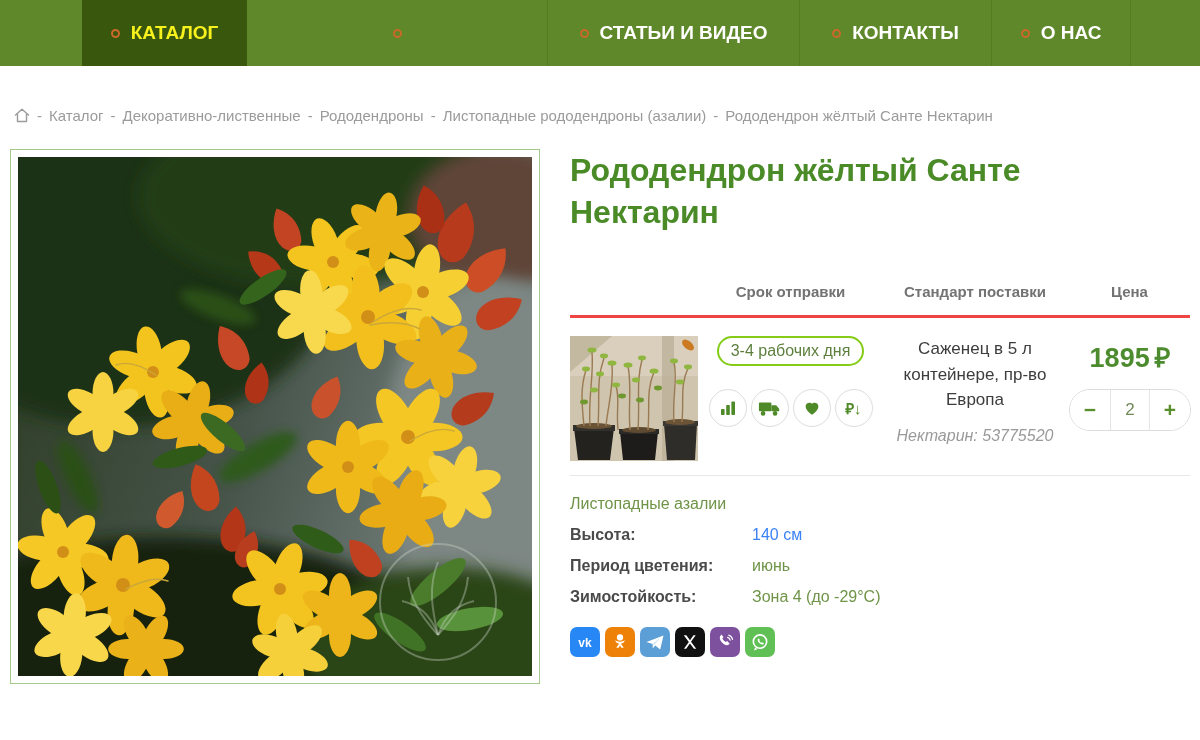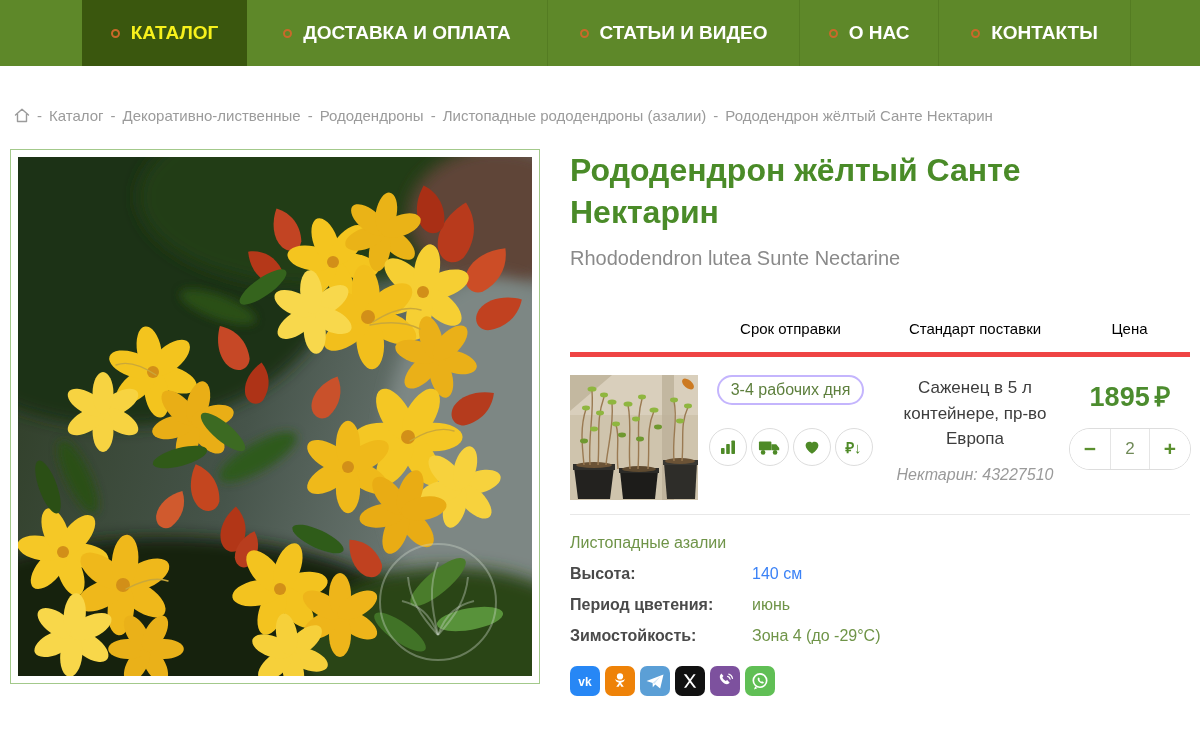--- a/index.html
+++ b/index.html
@@ -30,31 +30,31 @@
                  padding:7px; background:#fff; cursor:pointer; }
   .photo { width:514px; height:519px; display:block; }
   .details { flex:1; min-width:0; }
 
   .title { margin:0 0 14px 0; font-size:32px; line-height:1.32; font-weight:bold;
            color:#4a8b28; max-width:570px; }
   .latin { font-size:20px; color:#8a8a8a; }
 
   
   .offer { margin-top:50px; }
-  .offer-head { display:flex; font-size:15px; font-weight:normal; color:#000000;
-                padding-bottom:15px; border-bottom:5px solid #ef4444; }
+  .offer-head { display:flex; font-size:15px; font-weight:bold; color:#737373;
+                padding-bottom:15px; border-bottom:3px solid #ef4444; }
   .offer-row { display:flex; padding:18px 0 14px 0; border-bottom:1px solid #e8e8e8;
                align-items:flex-start; }
   .col-thumb { width:128px; margin-right:10px; flex:none; }
   .col-ship  { width:165px; margin-right:18px; text-align:center; flex:none; }
   .col-std   { width:168px; margin-right:10px; flex:none;text-align:center; }
   .col-price { flex:1; text-align:center; }
   .thumb-svg { width:128px; height:125px; display:block; cursor:pointer; }
 
-  .badge { display:inline-block; border:2px solid #c4b5fd; border-radius:18px;
+  .badge { display:inline-block; border:2px solid #84cc16; border-radius:18px;
            padding:4px 12px; color:#5d7f3d; font-size:16px; white-space:nowrap; }
   .actions { display:flex; gap:4px; margin-top:23px; justify-content:center; }
   .action { width:38px; height:38px; border:1px solid #ddd; border-radius:50%;
             background:#fff; display:flex; align-items:center; justify-content:center;
             cursor:pointer; }
   .rub-down { color:#4e8a27; font-weight:bold; font-size:15px; line-height:1; }
 
   .desc { font-size:17px; color:#3d3d3d; line-height:1.5; }
   .sku  { margin-top:14px; font-size:16px; color:#9a9a9a; font-style:italic; }
 
@@ -87,33 +87,32 @@
 <body>
 
 <div class="nav">
   <div class="nav-spacer"></div>
   <div class="nav-item active w1">
     <span class="bullet"></span>
     <span>КАТАЛОГ</span>
   </div>
   <div class="nav-item w2">
     <span class="bullet"></span>
-    <span>ДОСТАВКА И ОПЛАТА</span>
   </div>
   <div class="nav-item sep w3">
     <span class="bullet"></span>
     <span>СТАТЬИ И ВИДЕО</span>
   </div>
+  <div class="nav-item sep w5">
+    <span class="bullet"></span>
+    <span>КОНТАКТЫ</span>
+  </div>
   <div class="nav-item sep w4">
     <span class="bullet"></span>
     <span>О НАС</span>
-  </div>
-  <div class="nav-item sep w5">
-    <span class="bullet"></span>
-    <span>КОНТАКТЫ</span>
   </div>
   <div class="nav-fill"></div>
 </div>
 
 <div class="breadcrumb">
   <svg width="16" height="15" viewBox="0 0 16 15">
     <path d="M1.5 7 L8 1.2 L14.5 7 M3.5 6 V13.5 H12.5 V6" stroke="#9b9b9b" stroke-width="1.4" fill="none" stroke-linejoin="round" stroke-linecap="round"></path>
   </svg>
   <span class="bc-sep">-</span>
   <span class="crumb">Каталог</span>
@@ -247,21 +246,20 @@
         <path d="M420 478 C402 458 392 442 390 420"></path>
         <path d="M420 478 C438 458 448 442 450 420"></path>
         <path d="M420 478 C428 456 440 448 456 444"></path>
         <path d="M420 478 C412 456 400 448 384 444"></path>
       </g>
     </svg>
   </div>
 
   <div class="details">
     <h1 class="title">Рододендрон жёлтый Санте Нектарин</h1>
-    <div class="latin">Rhododendron lutea Sunte Nectarine</div>
 
     <div class="offer">
       <div class="offer-head">
         <div class="col-thumb"></div>
         <div class="col-ship">Срок отправки</div>
         <div class="col-std">Стандарт поставки</div>
         <div class="col-price">Цена</div>
       </div>
 
       <div class="offer-row">
@@ -349,21 +347,21 @@
             <div class="action">
               <span class="rub-down">₽↓</span>
             </div>
           </div>
         </div>
 
         <div class="col-std">
           <div class="desc">Саженец в 5 л контейнере, пр-во Европа</div>
           <div class="sku">
             <span>Нектарин:</span>
-            <span>43227510</span>
+            <span>53775520</span>
           </div>
         </div>
 
         <div class="col-price">
           <div class="price">
             <span>1895</span><span class="cur">₽</span>
           </div>
           <div class="stepper">
             <button class="step-btn">−</button>
             <input class="qty" value="2" style="">

